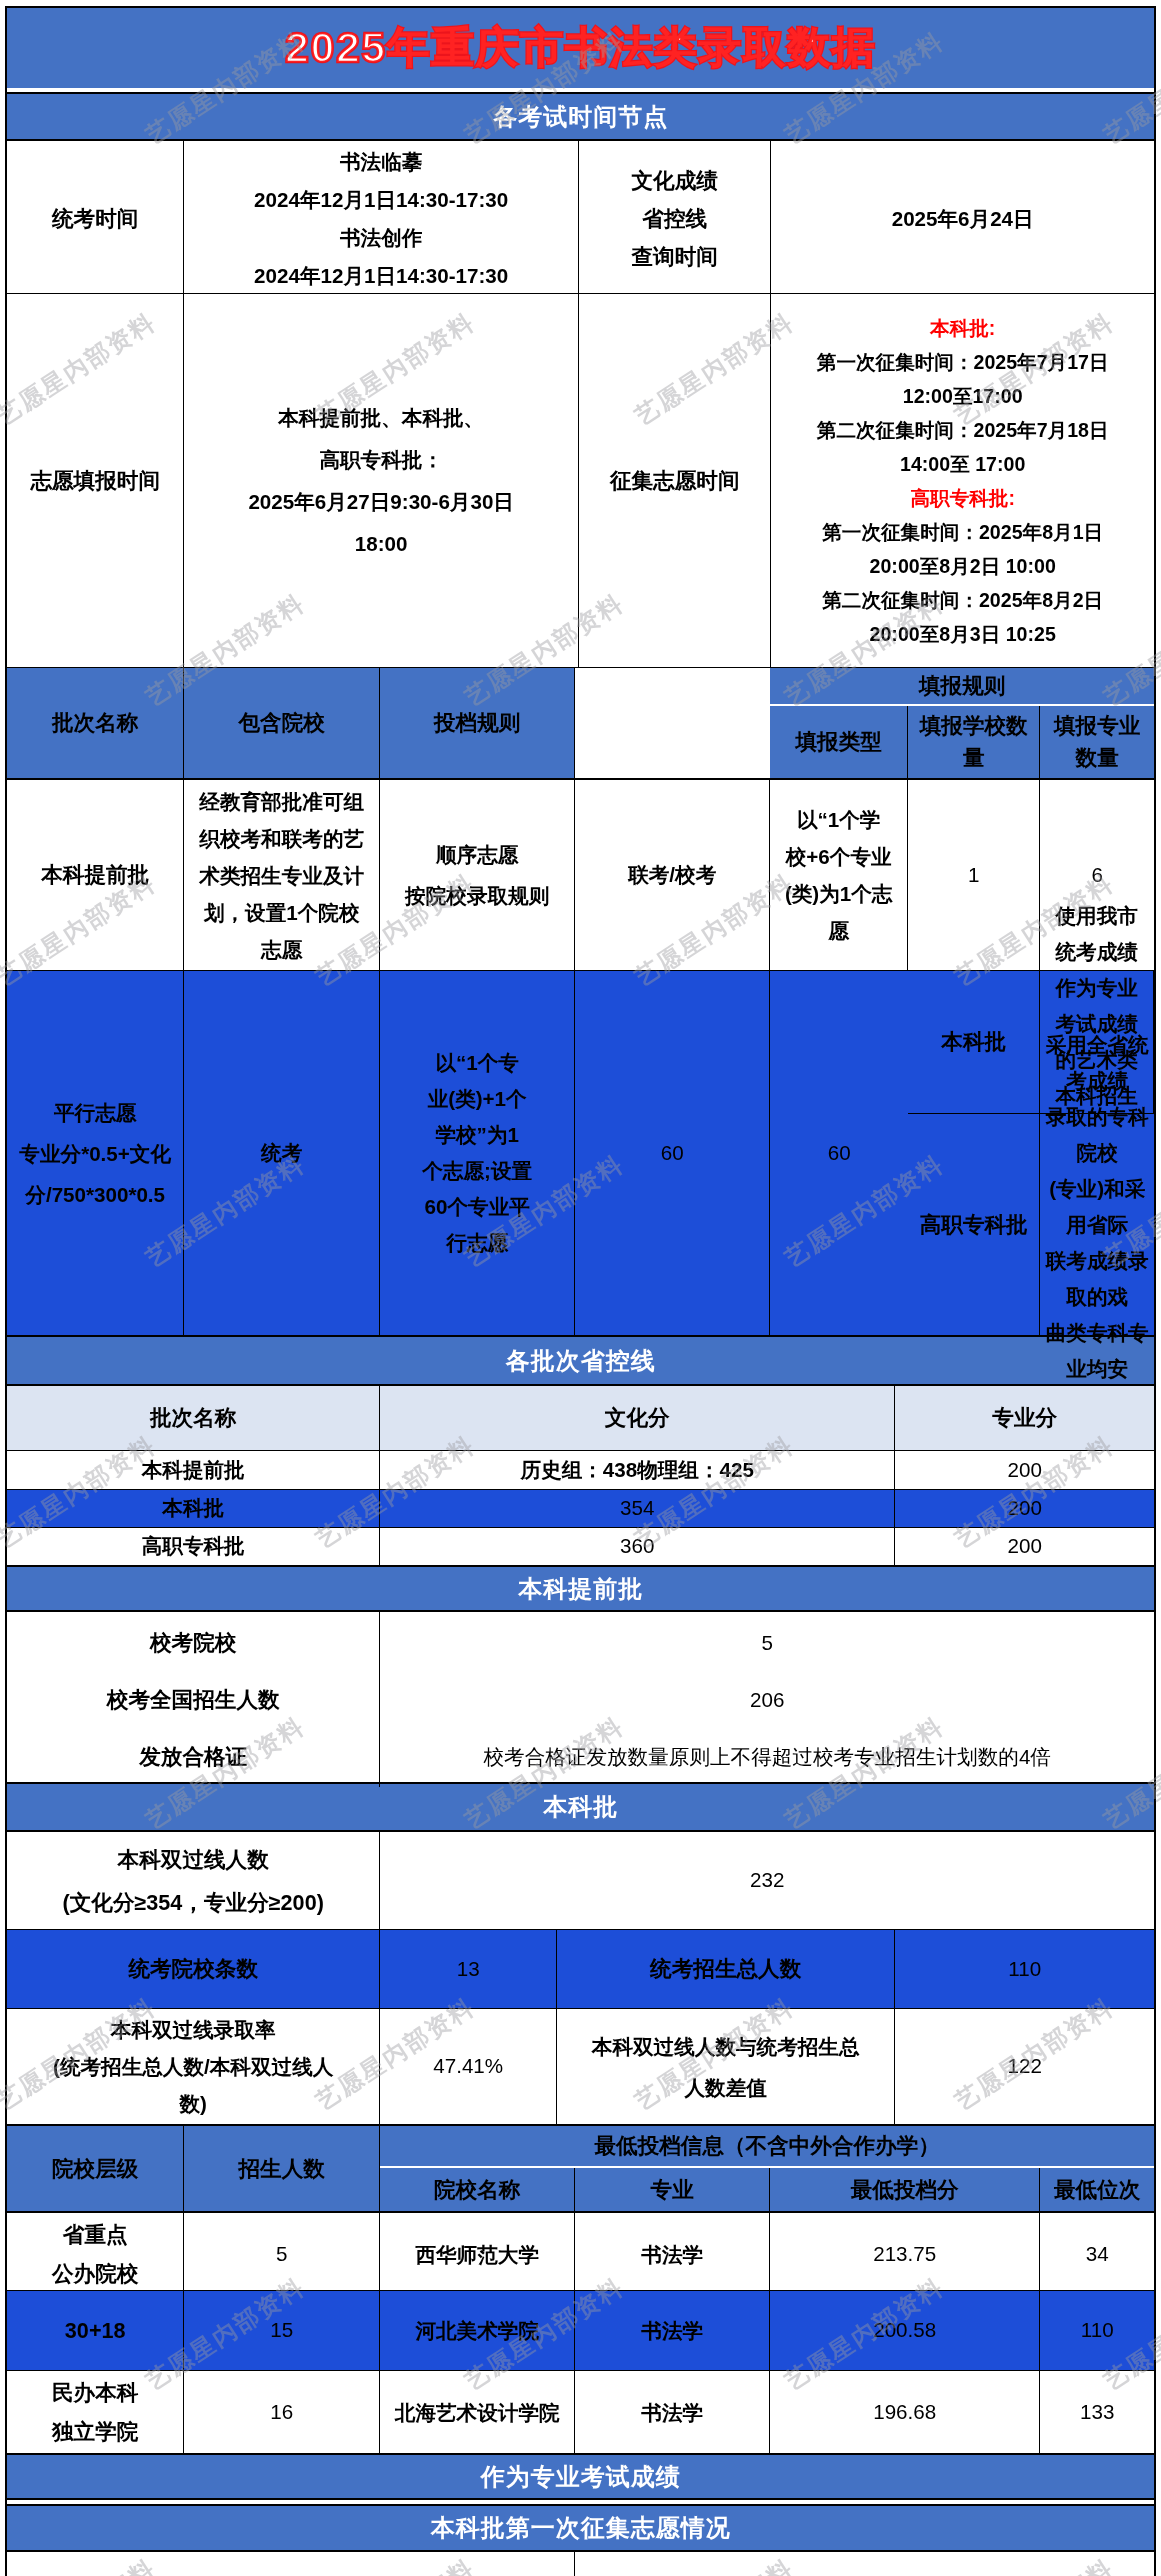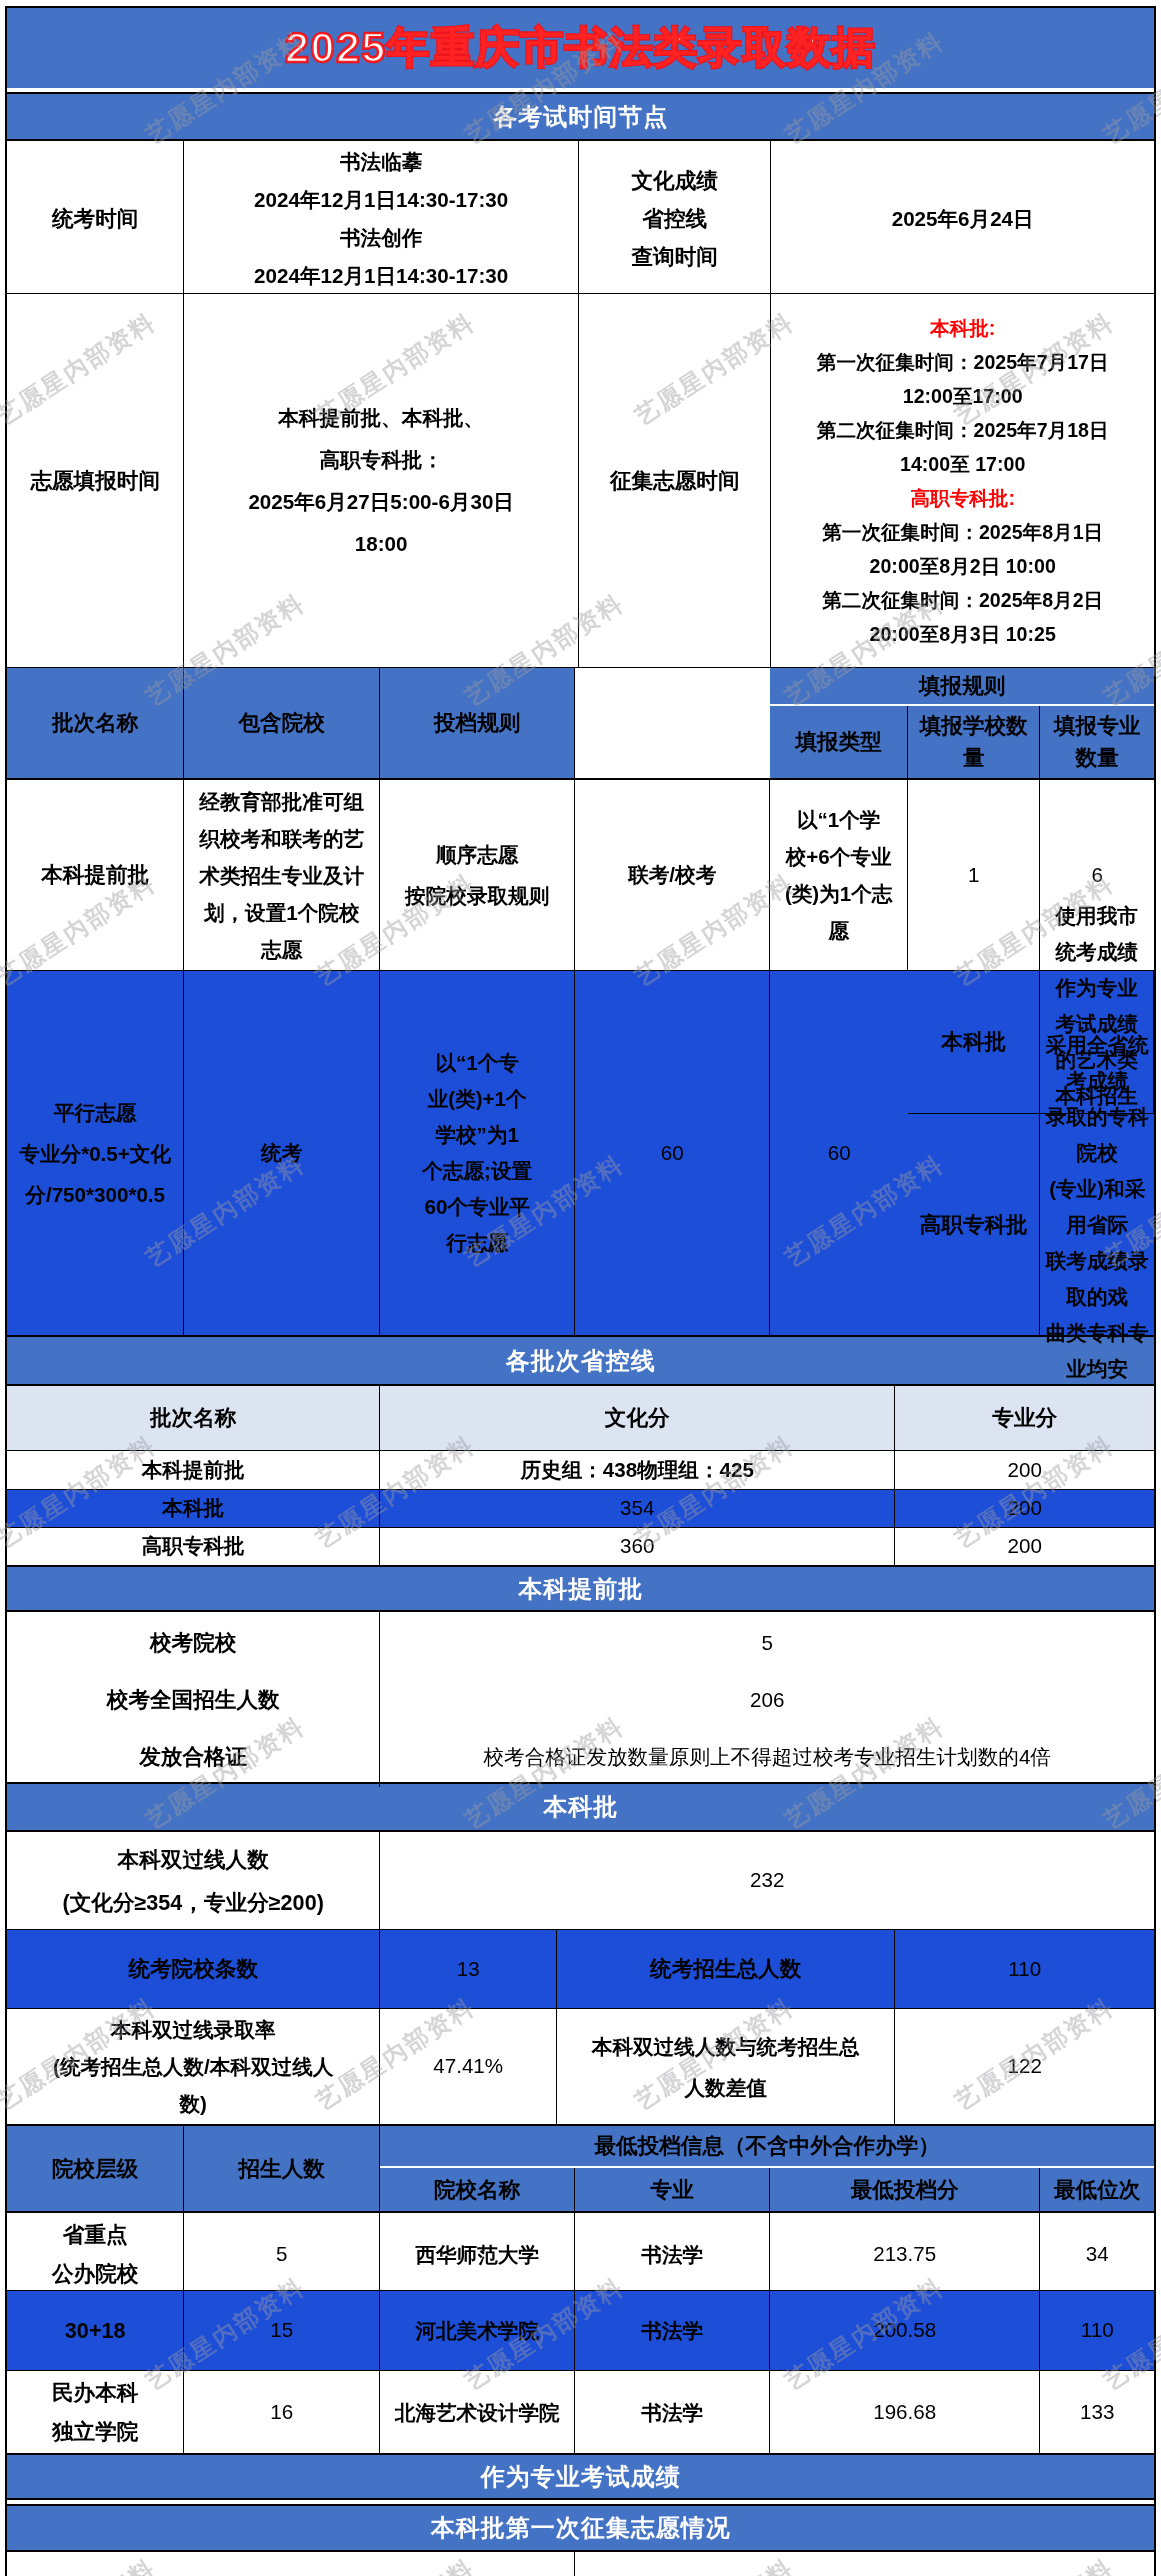--- a/index.html
+++ b/index.html
@@ -72,21 +72,21 @@
         <div class="ln">查询时间</div>
       </div>
     <div class="c b">2025年6月24日</div>
   </div>
 
   <div class="g cols-top" style="height:373px">
     <div class="c b f42">志愿填报时间</div>
     <div class="c b lh82">
         <div class="ln">本科提前批、本科批、</div>
         <div class="ln">高职专科批：</div>
-        <div class="ln">2025年6月27日5:00-6月30日</div>
+        <div class="ln">2025年6月27日9:30-6月30日</div>
         <div class="ln">18:00</div>
       </div>
     <div class="c b f42">征集志愿时间</div>
     <div class="c b f38 lh66">
         <div class="ln red">本科批:</div>
         <div class="ln">第一次征集时间：2025年7月17日</div>
         <div class="ln">12:00至17:00</div>
         <div class="ln">第二次征集时间：2025年7月18日</div>
         <div class="ln">14:00至 17:00</div>
         <div class="ln red">高职专科批:</div>

